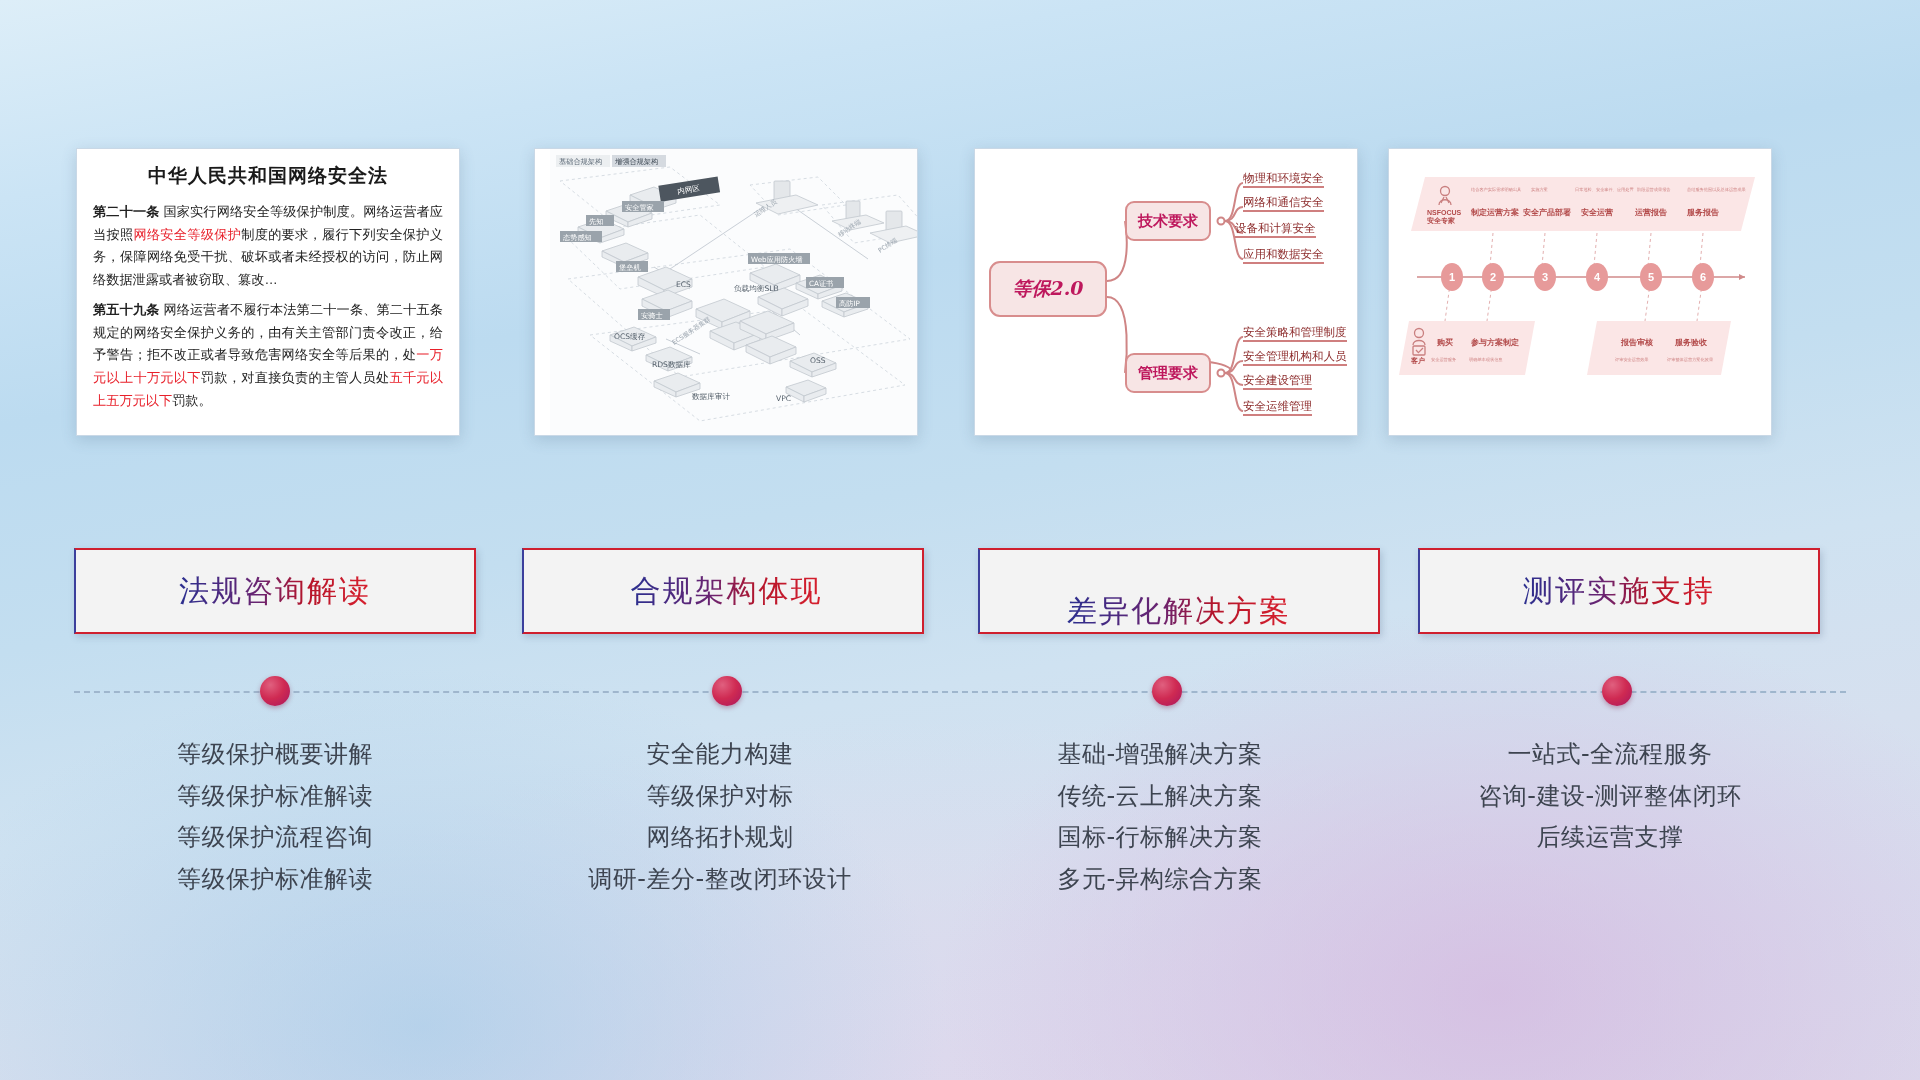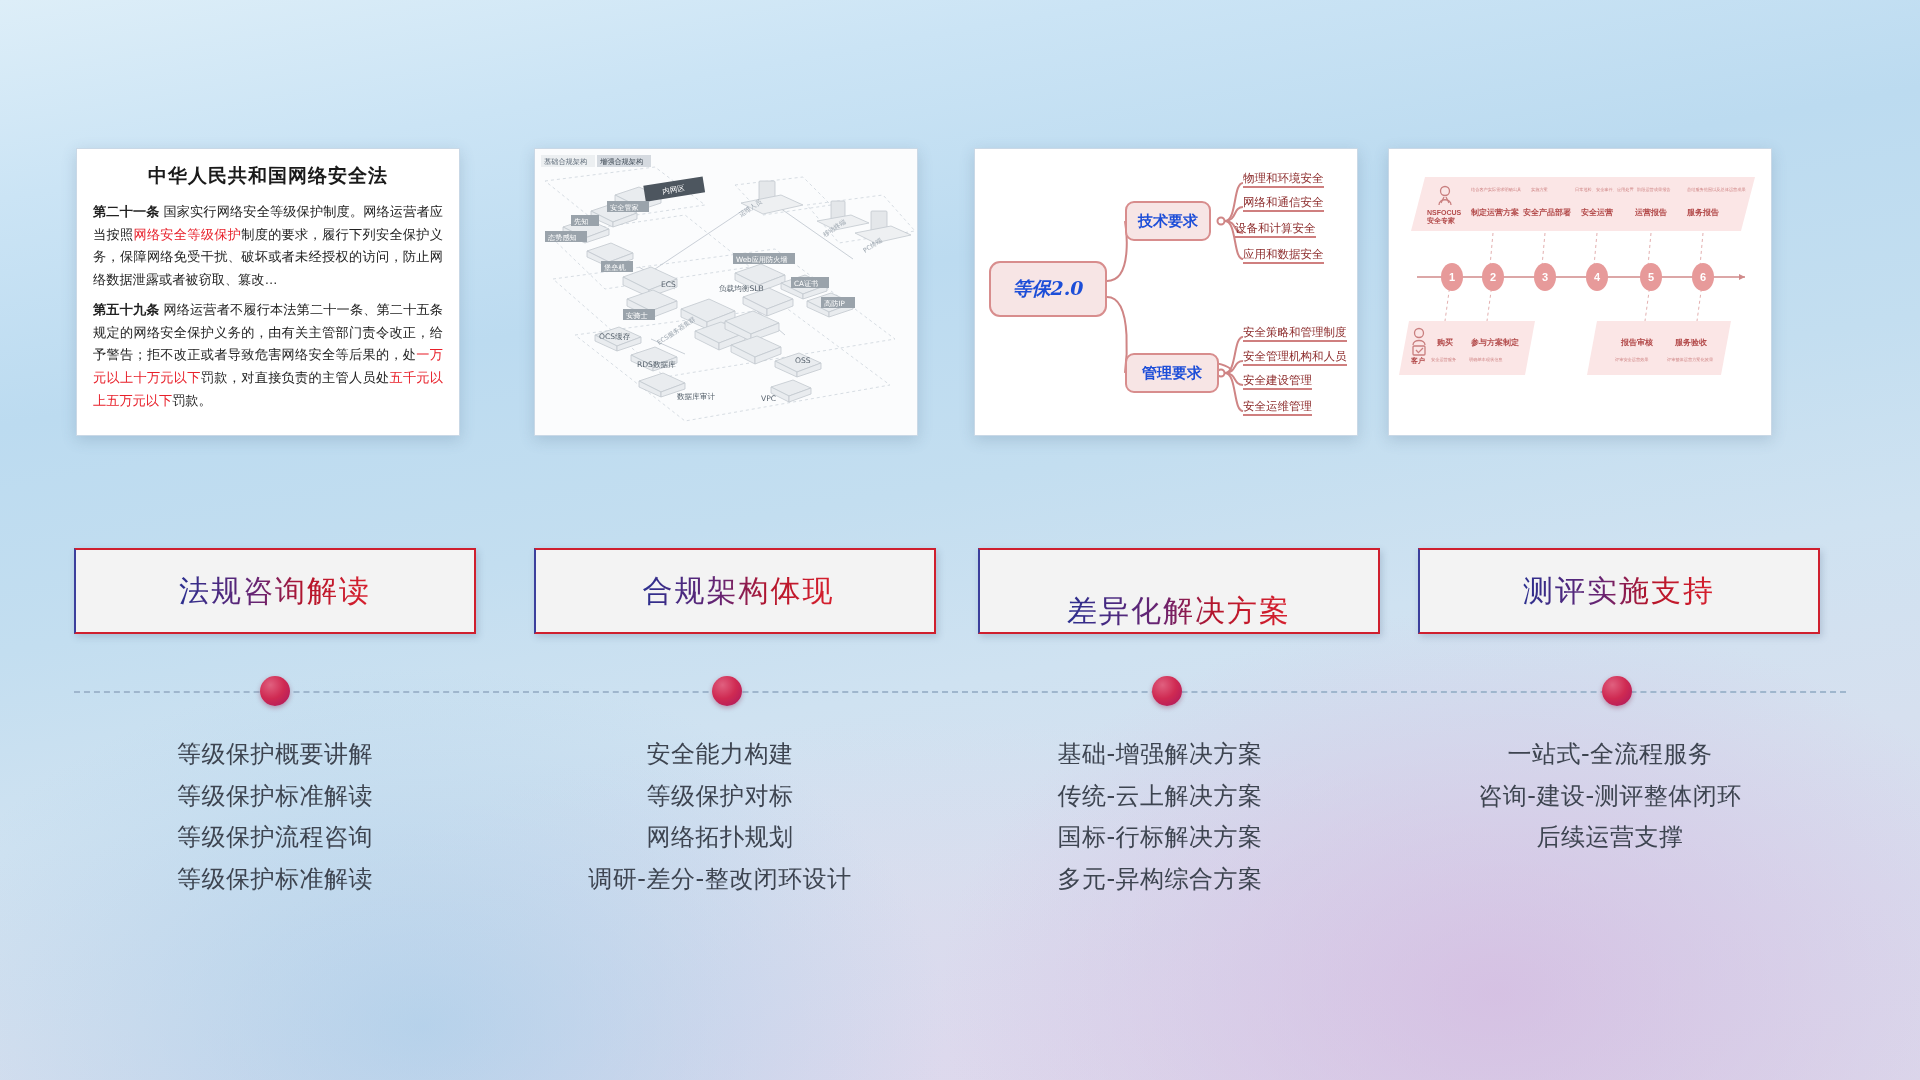--- a/index.html
+++ b/index.html
@@ -34,33 +34,33 @@
   .law-title {
     text-align: center; font-weight: 700; font-size: 19px; color: #1a1a1a;
     letter-spacing: 1px; margin-bottom: 12px;
     font-family: "DejaVu Sans", "Liberation Sans", sans-serif;
   }
   .law-p { font-size: 13.2px; line-height: 1.72; color: #222; text-align: justify; margin-bottom: 7px; }
   .law-p b { font-weight: 700; margin-top: 12px; }
   .law-p .red { color: #e8202a; }
 
   
-  .arch { width: 100%; height: 100%; background: #c4b5fd; position: relative; }
+  .arch { width: 100%; height: 100%; background: #c4b5fd; position: relative; margin-left: 15px; }
 
   
   .mind { width: 100%; height: 100%; background: #fff; position: relative; }
   .mm-node {
     position: absolute; border: 2px solid #d88d8d; background: #f7e5e5;
-    border-radius: 9px; color: #1d4ed8; font-size: 15px; font-weight: 600;
+    border-radius: 9px; color: #be185d; font-size: 15px; font-weight: 600;
     display: flex; align-items: center; justify-content: center;
     font-family: "DejaVu Serif", "Liberation Serif", serif;
   }
   .mm-root { left: 14px; top: 112px; width: 118px; height: 56px; font-size: 19px; border-radius: 11px; font-style: italic; }
   .mm-b1 { left: 150px; top: 52px; width: 86px; height: 40px; }
-  .mm-b2 { left: 150px; top: 204px; width: 94px; height: 40px; text-align: center; }
+  .mm-b2 { left: 150px; top: 204px; width: 86px; height: 40px; text-align: center; }
   .mm-leaf {
     position: absolute; color: #8c2b2b; font-size: 11.5px; white-space: nowrap;
     font-family: "DejaVu Serif", "Liberation Serif", serif;
     border-bottom: 2px solid #cf7f7f; padding-bottom: 1px; line-height: 1.25;
   }
 
   
   .nsf { width: 100%; height: 100%; background: #fff; position: relative; }
   .nsf-ttl { position: absolute; font-size: 8px; color: #b34b4b; font-weight: 700; white-space: nowrap; }
   .nsf-sub { position: absolute; font-size: 4.2px; color: #cf8585; white-space: nowrap; }
@@ -74,21 +74,21 @@
   .heads { position: absolute; left: 0; top: 548px; width: 1803px; height: 92px; }
   .head-box {
     position: absolute; top: 0; width: 402px; height: 86px;
     background: #f3f3f3;
     border: 2px solid #cf1f2e;
     border-left-color: #3b3f9c;
     box-shadow: 2px 3px 7px rgba(60,80,120,0.22);
     display: flex; align-items: center; justify-content: center;
   }
   .head-box.h1 { left: 74px; }
-  .head-box.h2 { left: 534px; padding-left: 7px; }
+  .head-box.h2 { left: 522px; padding-left: 7px; }
   .head-box.h3 { left: 978px; align-items: flex-end; }
   .head-box.h4 { left: 1418px; }
   .head-txt {
     font-size: 30px; font-weight: 400; letter-spacing: 2px;
     background-image: linear-gradient(90deg, #2b2f8f 0%, #6a2370 42%, #b5152a 66%, #d8202e 100%);
     -webkit-background-clip: text; background-clip: text;
     color: transparent; -webkit-text-fill-color: transparent;
     font-family: "DejaVu Sans", "Liberation Sans", sans-serif;
   }
 

